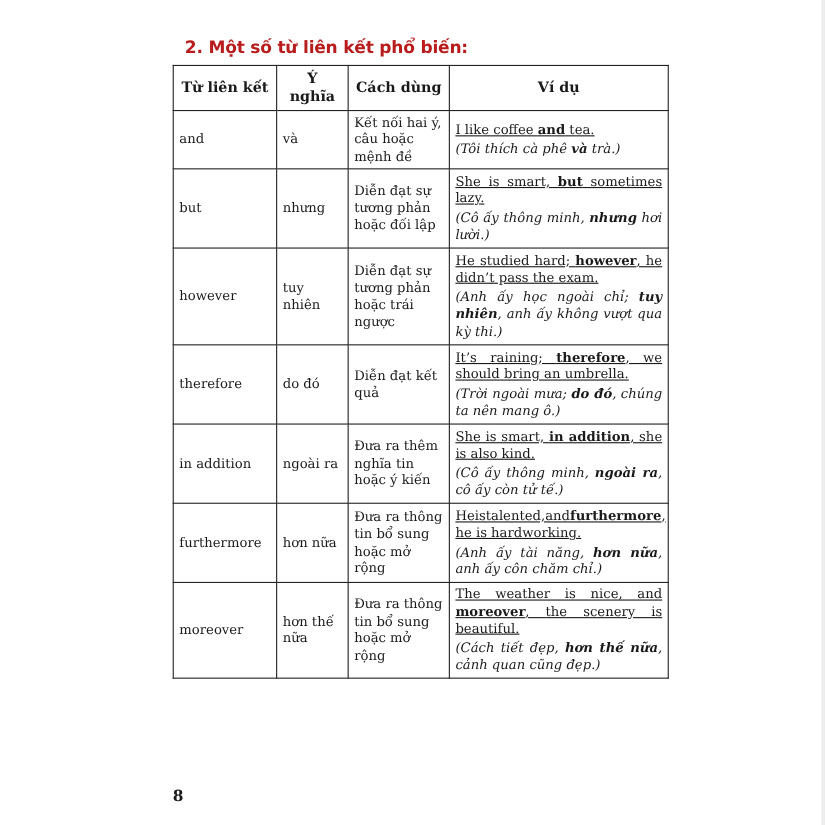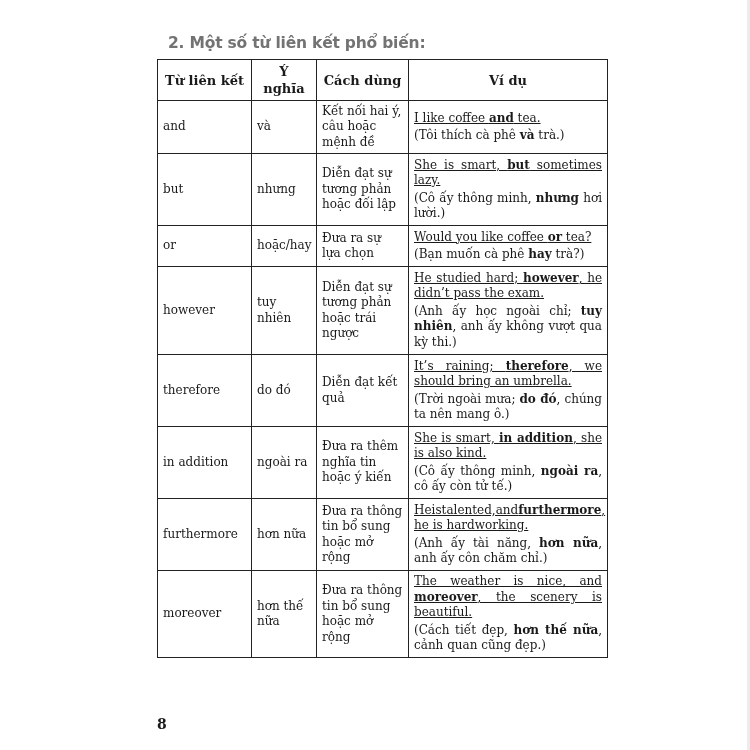--- a/index.html
+++ b/index.html
@@ -1,24 +1,24 @@
 <!DOCTYPE html>
 <html><head>
 <meta charset="utf-8">
 <style>
   html, body { margin:0; padding:0; }
   body { width:750px; height:750px; background:#ffffff; position:relative; overflow:hidden; font-family:"DejaVu Serif", serif; color:#1a1a1a; }
-  .heading { position:absolute; left:168px; top:34px; font-family:"DejaVu Sans", sans-serif; font-weight:bold; font-size:15.5px; color:#737373; letter-spacing:-0.2px; }
+  .heading { position:absolute; left:168px; top:34px; font-family:"DejaVu Sans", sans-serif; font-weight:bold; font-size:15.5px; color:#b91c1c; letter-spacing:-0.2px; }
   table.conn { position:absolute; left:157px; top:59px; width:450px; border-collapse:collapse; table-layout:fixed; }
   table.conn td, table.conn th { border:1.3px solid #222; vertical-align:middle; padding:2px 5px; font-size:12px; line-height:15.5px; }
   table.conn th { font-weight:bold; text-align:center; font-size:13px; line-height:17px; }
   col.c1 { width:94px; } col.c2 { width:65px; } col.c3 { width:92px; } col.c4 { width:199px; }
   .ex { text-align:justify; }
   .ex .en { display:block;text-decoration:underline; }
-  .ex .vi { display:block; margin-top:2px; }
+  .ex .vi { display:block; font-style:italic; margin-top:2px; }
   b { font-weight:bold; }
   .pgnum { position:absolute; left:157px; top:716px; font-family:"DejaVu Serif", serif; font-weight:bold; font-size:14px; }
   .rightedge { position:absolute; right:0; top:0; width:3px; height:750px; background:#ececec; }
 </style>
 </head>
 <body>
 
 <div class="heading">2. Một số từ liên kết phổ biến:</div>
 
 <table class="conn">
@@ -46,29 +46,20 @@
           <span class="vi"><span>(Tôi thích cà phê </span><b>và</b><span> trà.)</span></span>
         </td>
       </tr>
       <tr style="height: 72px;">
         <td>but</td>
         <td>nhưng</td>
         <td>Diễn đạt sự tương phản hoặc đối lập</td>
         <td class="ex">
           <span class="en"><span>She is smart, </span><b>but</b><span> sometimes lazy.</span></span>
           <span class="vi"><span>(Cô ấy thông minh, </span><b>nhưng</b><span> hơi lười.)</span></span>
-        </td>
-      </tr>
-      <tr style="height: 41px;">
-        <td>or</td>
-        <td>hoặc/hay</td>
-        <td>Đưa ra sự lựa chọn</td>
-        <td class="ex">
-          <span class="en"><span>Would you like coffee </span><b>or</b><span> tea?</span></span>
-          <span class="vi"><span>(Bạn muốn cà phê </span><b>hay</b><span> trà?)</span></span>
         </td>
       </tr>
       <tr style="height: 88px;">
         <td>however</td>
         <td>tuy nhiên</td>
         <td>Diễn đạt sự tương phản hoặc trái ngược</td>
         <td class="ex">
           <span class="en"><span>He studied hard; </span><b>however</b><span>, he didn’t pass the exam.</span></span>
           <span class="vi"><span>(Anh ấy học ngoài chỉ; </span><b>tuy nhiên</b><span>, anh ấy không vượt qua kỳ thi.)</span></span>
         </td>

